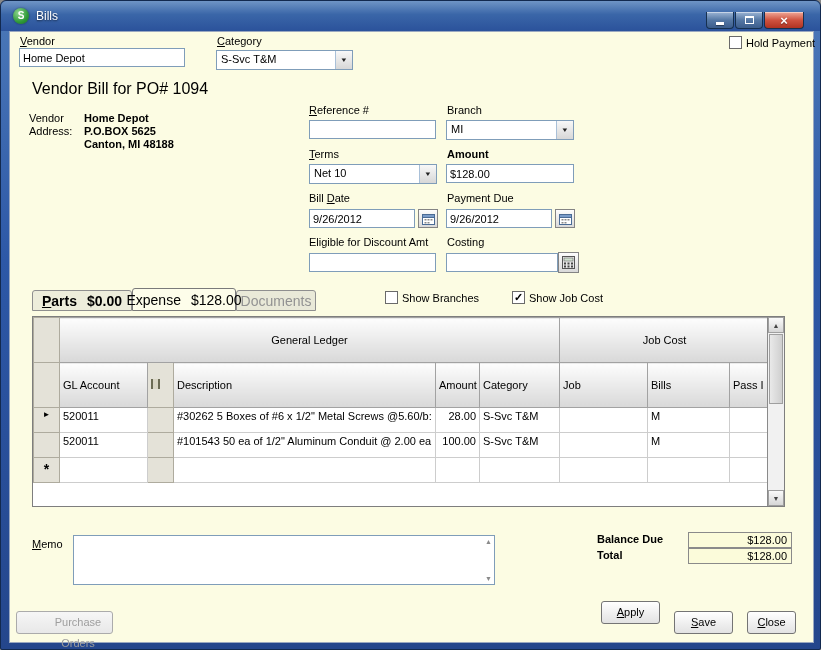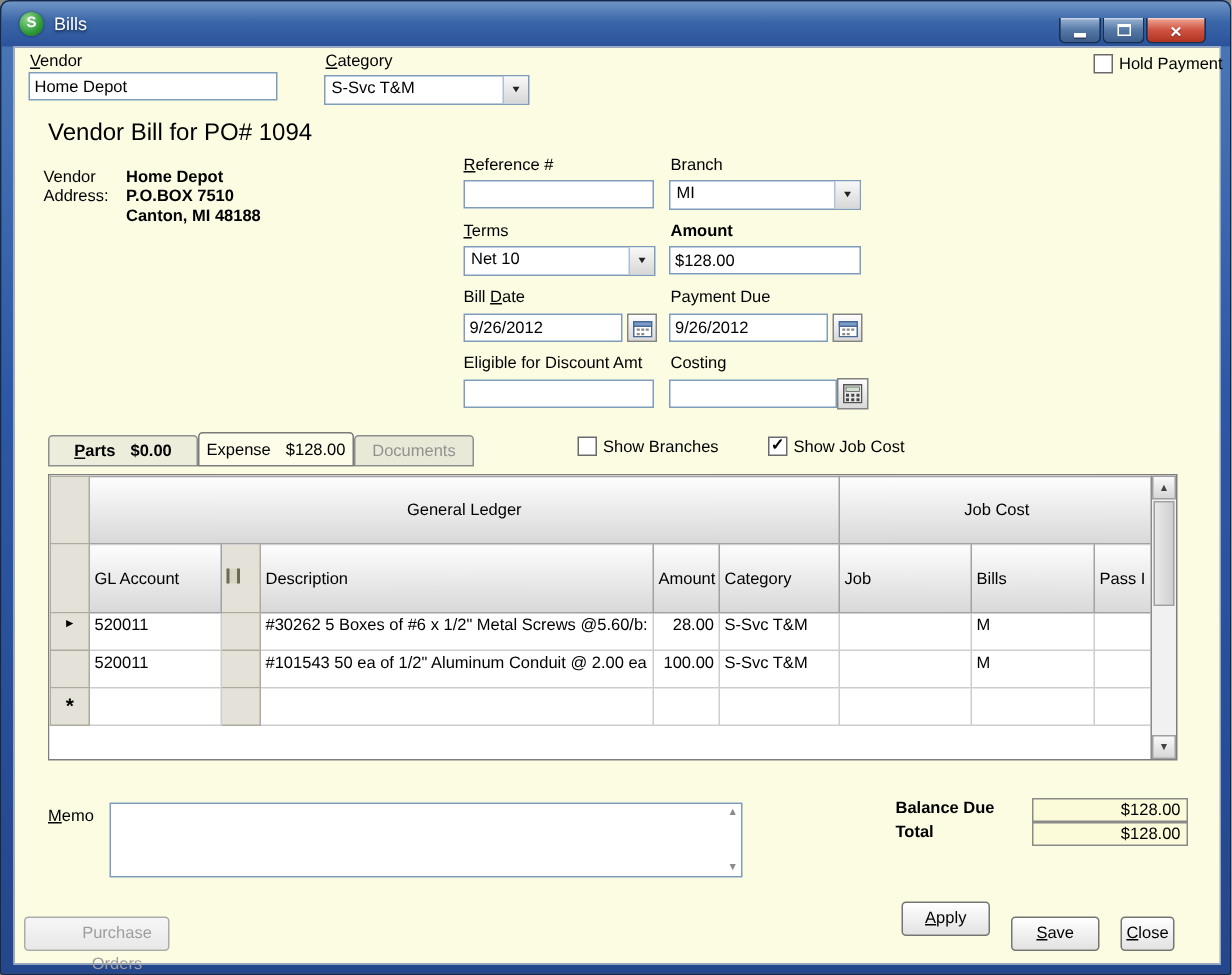--- a/index.html
+++ b/index.html
@@ -50,21 +50,21 @@
     background:linear-gradient(#fdfdfd,#d9d9d9); display:flex; align-items:center; justify-content:center; }
 
   
   .cb { display:flex; align-items:flex-end; gap:4px; }
   .cb-box { width:13px; height:13px; background:#fff; border:1px solid #6a6a6a;
     display:flex; align-items:center; justify-content:center; }
   .cb-mark { font-size:11px; font-weight:bold; line-height:10px; margin-top:-1px; }
 
   
   .tab { position:absolute; height:21px; border:1px solid #8f8f8f; border-radius:3px 3px 0 0;
-    display:flex; align-items:center; justify-content:center; gap:10px; font-size:11px; }
+    display:flex; align-items:center; justify-content:center; gap:10px; font-size:14px; }
   .tab.inactive { top:258px; background:#ededdb; }
   .tab.active { top:256px; height:23px; background:#fdfdea; border-color:#7a7a7a; z-index:2; }
   .tab.disabled { top:258px; background:#e9e9d8; color:#929292; }
 
   
   .grid-wrap { position:absolute; left:22px; top:284px; width:753px; height:191px;
     border:1px solid #7e7e7e; background:#fff; display:flex; }
   .grid-body { width:736px; overflow:hidden; background:#fff; }
   table.grid { border-collapse:collapse; table-layout:fixed; width:736px; font-size:11px; }
   table.grid th { background:linear-gradient(#fdfdfd,#d8d8d8); border:1px solid #a2a2a2;
@@ -147,21 +147,21 @@
     </div>
 
     <span class="abs" style="left:22px; top:48px; font-size:16px;">Vendor Bill for PO# 1094</span>
 
     <div class="abs lbl" style="left:19px; top:80px; line-height:13px;">
       <div>Vendor</div>
       <div>Address:</div>
     </div>
     <div class="abs lbl b" style="left:74px; top:80px; line-height:13px;">
       <div>Home Depot</div>
-      <div>P.O.BOX 7510</div>
+      <div>P.O.BOX 5625</div>
       <div>Canton, MI  48188</div>
     </div>
 
     <span class="abs lbl" style="left:299px; top:72px;"><u>R</u>eference #</span>
     <input class="tfield" style="left: 299px; top: 88px; width: 127px; height: 19px;" value="">
 
     <span class="abs lbl" style="left:437px; top:72px;">Branch</span>
     <div class="combo" style="left:436px; top:88px; width:128px;">
       <span class="combo-val">MI</span>
       <span class="combo-btn">
@@ -344,16 +344,16 @@
     </div>
 
     <span class="abs lbl b" style="left:587px; top:501px;">Balance Due</span>
     <span class="abs lbl b" style="left:587px; top:517px;">Total</span>
     <div class="total-box" style="left:678px; top:500px;">$128.00</div>
     <div class="total-box" style="left:678px; top:516px;">$128.00</div>
 
     <div class="btn disabled" style="left:6px; top:579px; width:97px;">Purchase Orders</div>
     <div class="btn" style="left:591px; top:569px; width:59px;"><u>A</u>pply</div>
     <div class="btn" style="left:664px; top:579px; width:59px;"><u>S</u>ave</div>
-    <div class="btn" style="left:737px; top:579px; width:36px;"><u>C</u>lose</div>
+    <div class="btn" style="left:737px; top:579px; width:49px;"><u>C</u>lose</div>
 
   </div>
 </div>
 
 </body></html>

